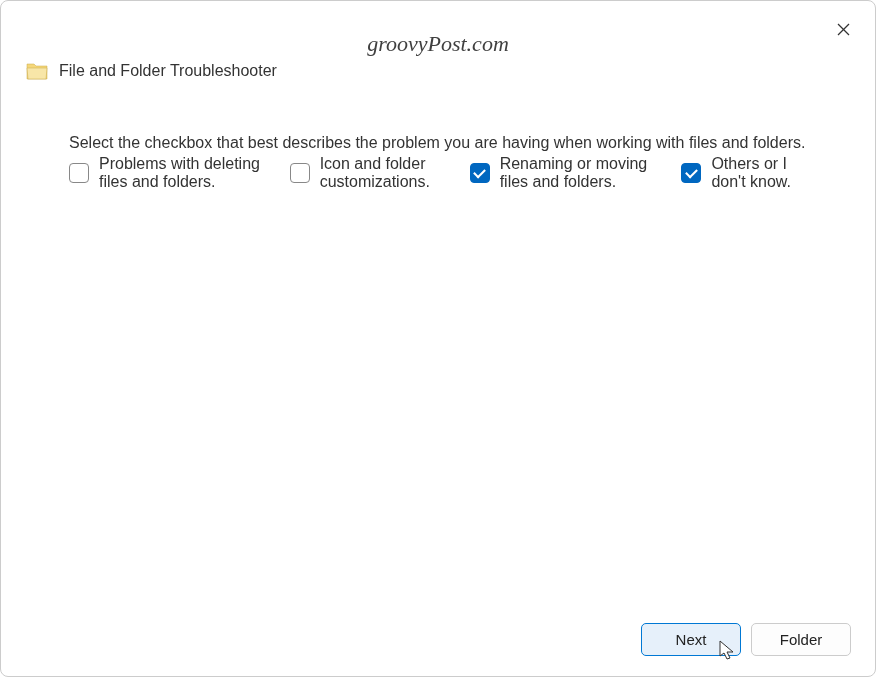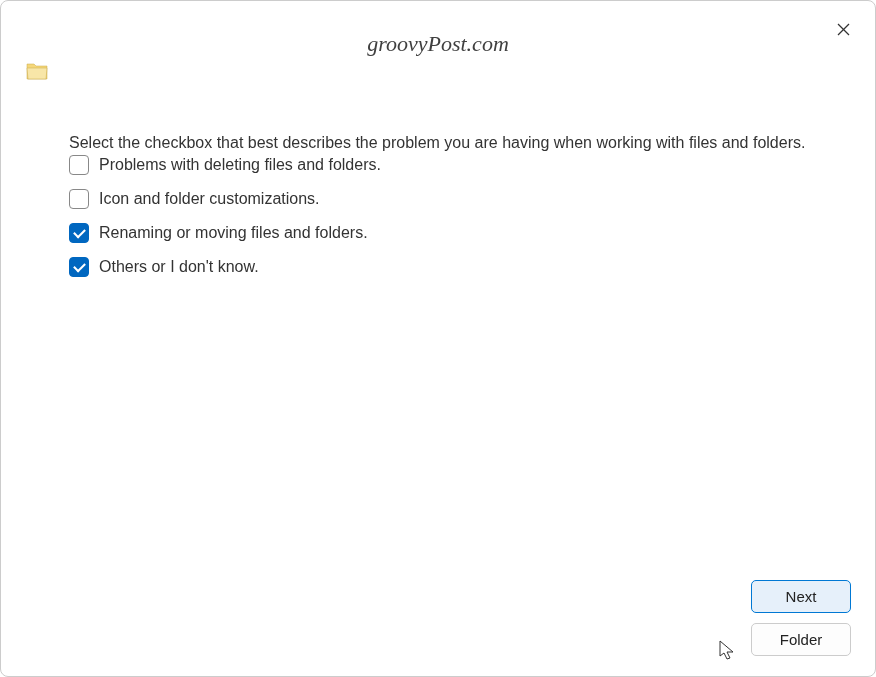--- a/index.html
+++ b/index.html
@@ -67,21 +67,21 @@
       font-weight: 400;
       margin-bottom: 28px;
     }
     .description {
       font-size: 16px;
       color: #333;
       line-height: 1.5;
     }
     .options {
       display: flex;
-      flex-direction: column;
+      flex-direction: row;
       gap: 14px;
     }
     .option-row {
       display: flex;
       align-items: center;
       gap: 10px;
       cursor: pointer;
     }
     .checkbox {
       width: 20px;
@@ -109,21 +109,20 @@
     .option-label {
       font-size: 16px;
       color: #333;
     }
     .footer {
       position: absolute;
       bottom: 20px;
       right: 24px;
       display: flex;
       gap: 10px;
-      flex-direction: column;
     }
     .btn {
       min-width: 100px;
       padding: 7px 22px;
       font-size: 15px;
       border-radius: 5px;
       cursor: pointer;
       font-family: inherit;
       text-align: center;
     }
@@ -157,20 +156,21 @@
     </svg>
   </div>
 
   <div class="watermark">groovyPost.com</div>
 
   <div class="header">
     <svg class="folder-icon" viewBox="0 0 24 20">
       <path d="M2 3 L9 3 L11 5 L22 5 L22 18 L2 18 Z" fill="#f5d77a" stroke="#c9a84a" stroke-width="0.5"></path>
       <path d="M2 7 L22 7 L21 18 L3 18 Z" fill="#f8e6a8" stroke="#c9a84a" stroke-width="0.5"></path>
     </svg>
+    <span class="app-title">File and Folder Troubleshooter</span>
   </div>
 
   <div class="content">
     <p class="description">Select the checkbox that best describes the problem you are having when working with files and folders.</p>
 
     <div class="options">
       <label class="option-row">
         <span class="checkbox"></span>
         <span class="option-label">Problems with deleting files and folders.</span>
       </label>

